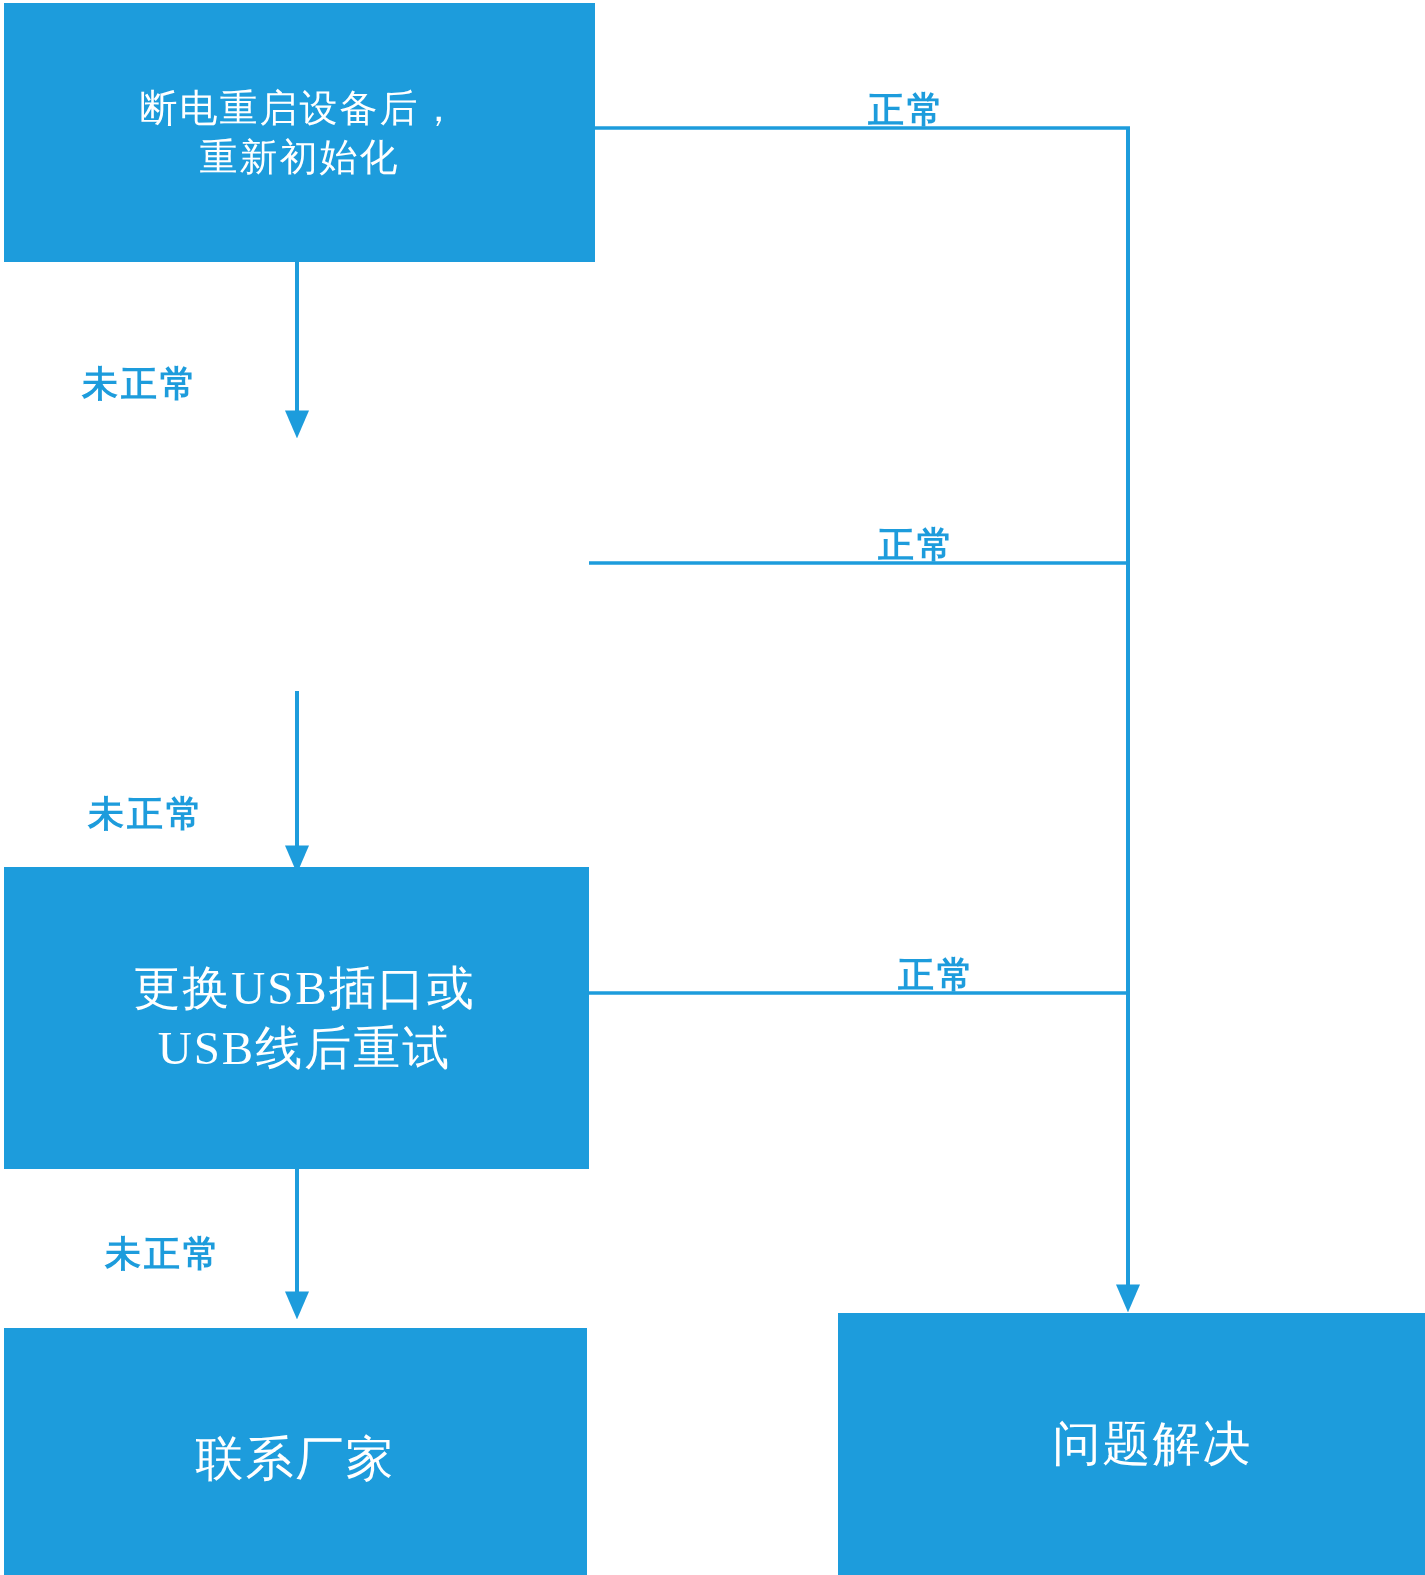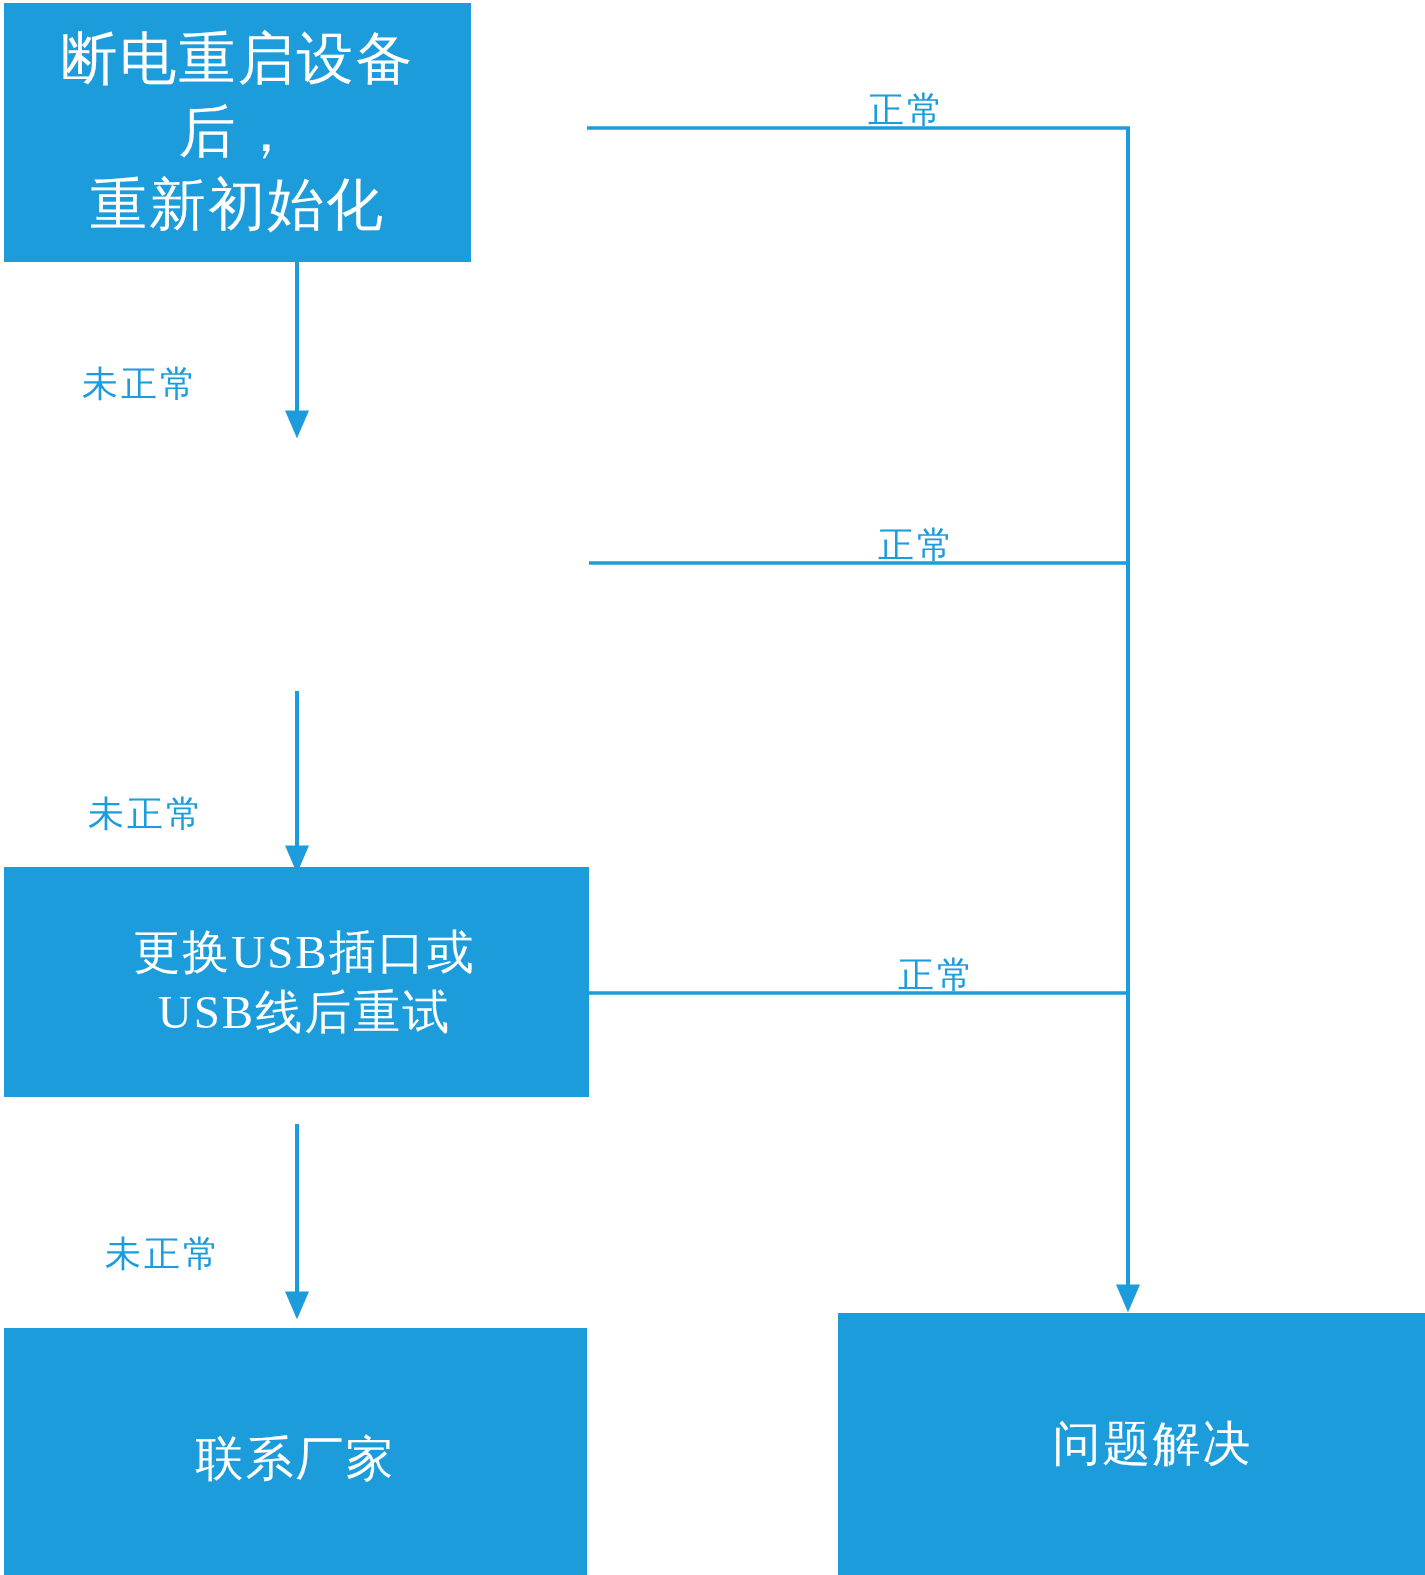--- a/index.html
+++ b/index.html
@@ -41,20 +41,21 @@
     white-space: pre-line;
   }
   .edge-label {
     position: absolute;
     color: #1D9CDC;
     font-size: 36px;
     font-family: "Liberation Serif", "DejaVu Serif", serif;
     letter-spacing: 3px;
     white-space: nowrap;
     z-index: 3;
+    font-weight: bold;
   }
 </style>
 </head>
 <body>
 
 <div id="flowchart-root">
 
   <svg id="flow-svg" viewBox="0 0 1425 1575" xmlns="http://www.w3.org/2000/svg">
     <defs>
       <marker id="arrowhead" markerWidth="7" markerHeight="6" refX="0.4" refY="3" orient="auto" markerUnits="strokeWidth">
@@ -84,25 +85,25 @@
 
     <g>
       <path d="M 297 691 L 297 847" stroke="#1D9CDC" stroke-width="4" fill="none" marker-end="url(#arrowhead)"></path>
     </g>
 
     <g>
       <path d="M 297 1124 L 297 1293" stroke="#1D9CDC" stroke-width="4" fill="none" marker-end="url(#arrowhead)"></path>
     </g>
   </svg>
 
-  <div class="node" style="left:4px; top:3px; width:467px; height:259px; font-size:57px;">断电重启设备后，
+  <div class="node" style="left:4px; top:3px; width:591px; height:259px; font-size:38px;">断电重启设备后，
 重新初始化</div>
 
 
-  <div class="node" style="left:4px; top:867px; width:585px; height:230px; font-size:47px;padding-left:16px;">更换USB插口或
+  <div class="node" style="left:4px; top:867px; width:585px; height:302px; font-size:47px;padding-left:16px;">更换USB插口或
 USB线后重试</div>
 
   <div class="node" style="left:4px; top:1313px; width:583px; height:262px; font-size:48px;margin-top:15px;">联系厂家</div>
 
   <div class="node" style="left:838px; top:1313px; width:587px; height:262px; font-size:48px;padding-left:42px;">问题解决</div>
 
   <div class="edge-label" style="left:868px; top:86px;">正常</div>
 
   <div class="edge-label" style="left:878px; top:521px;">正常</div>
 

